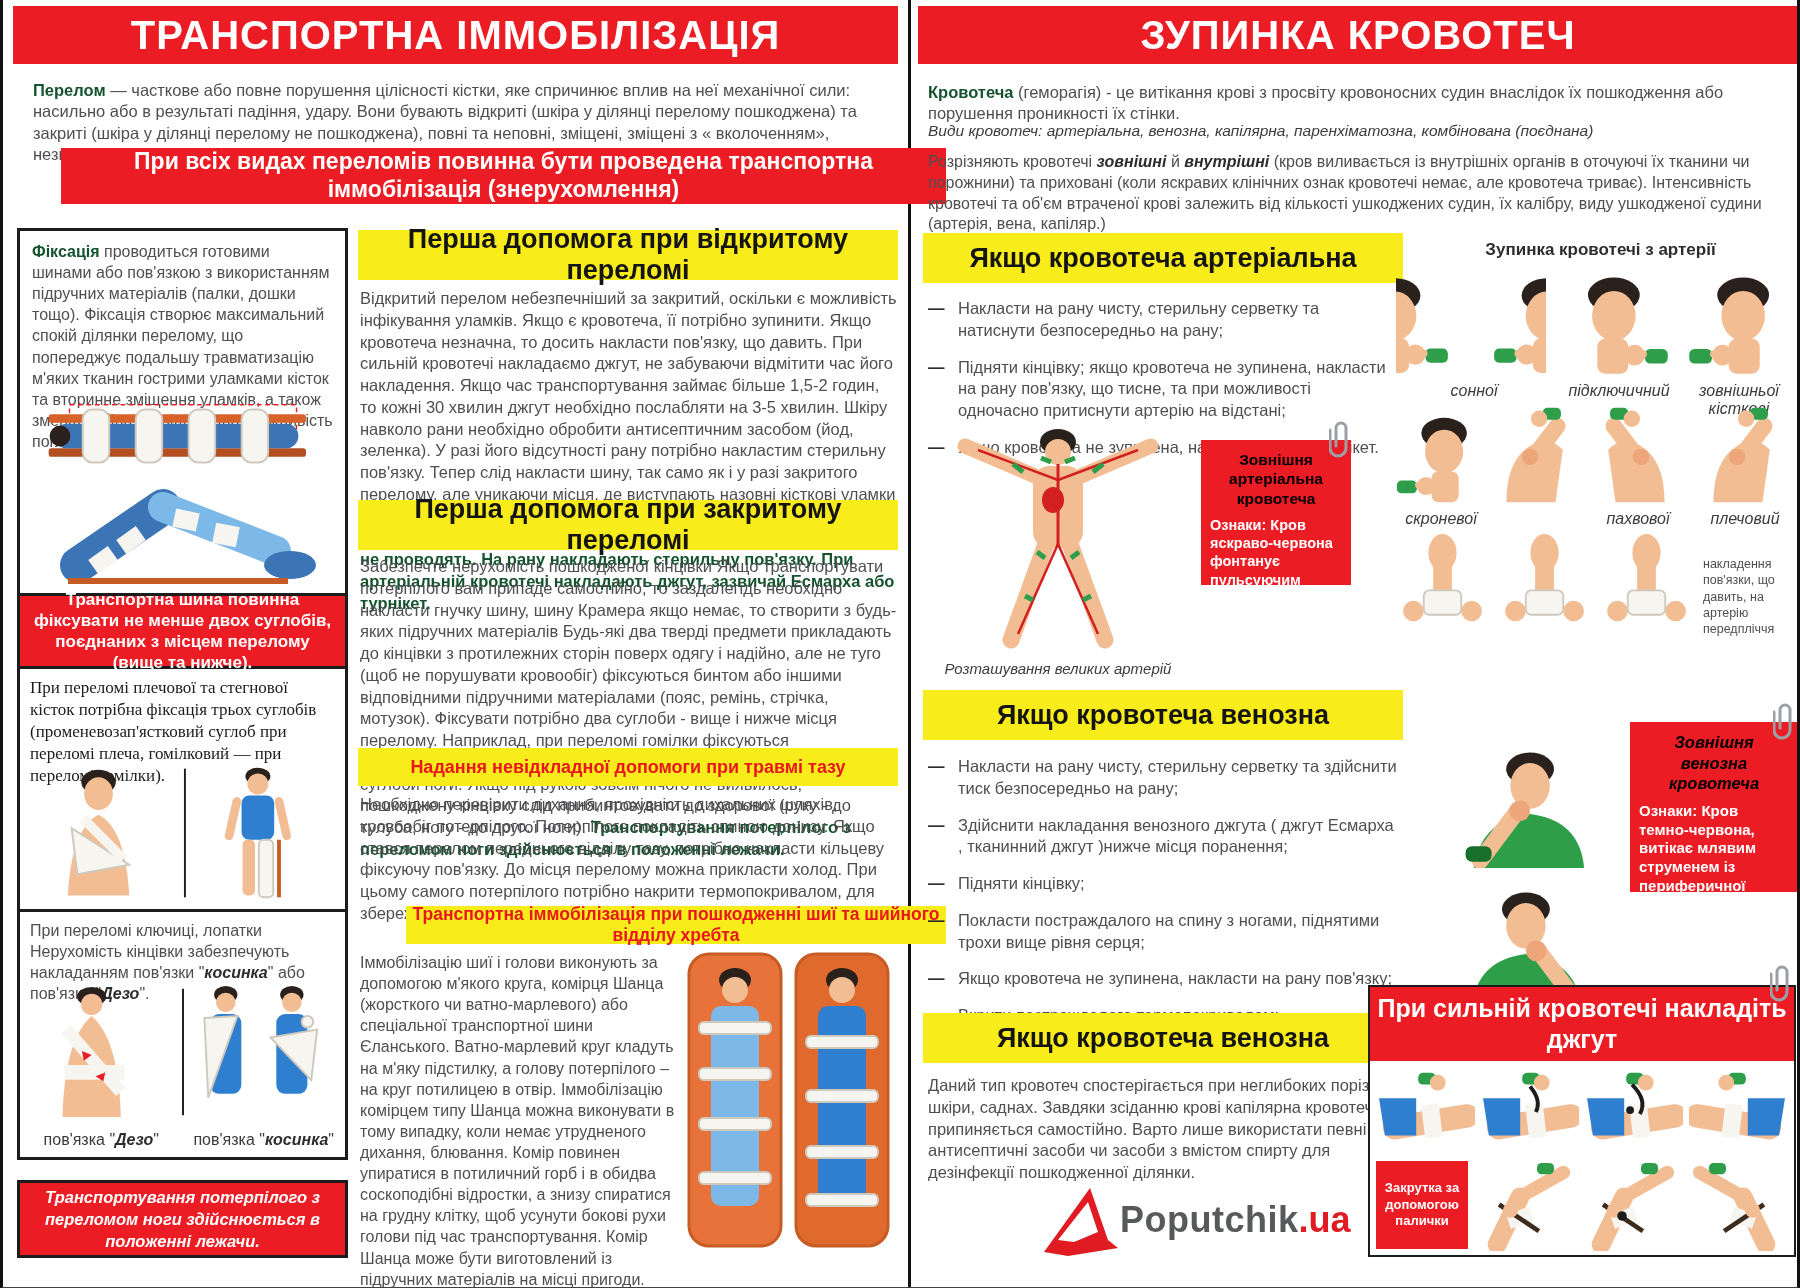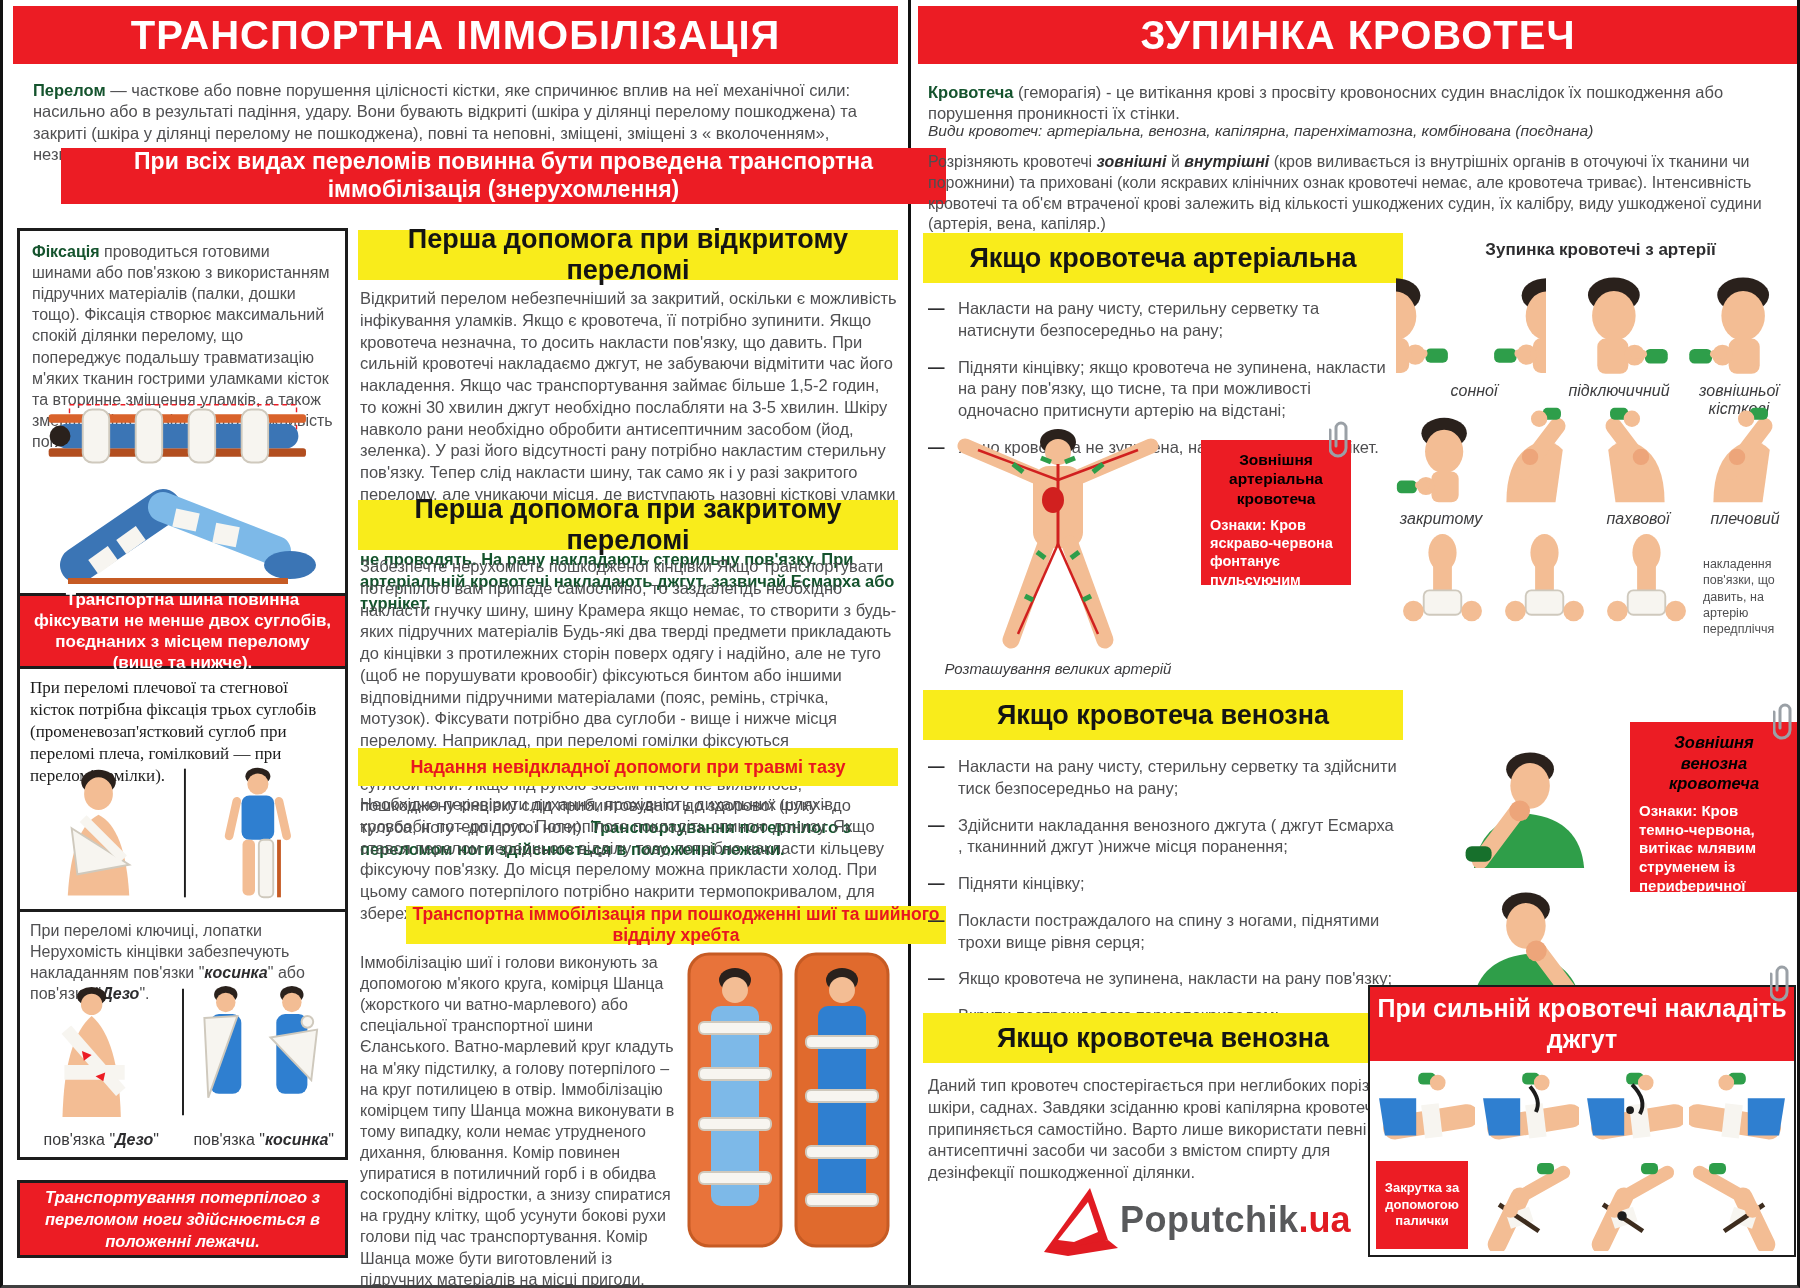--- a/index.html
+++ b/index.html
@@ -1,18 +1,18 @@
 <!DOCTYPE html>
 <html><head>
 <meta charset="utf-8">
 <style>
   html,body{margin:0;padding:0;background:#e9e9e9;}
   .poster{position:relative;width:1800px;height:1288px;background:#fff;
     font-family:"Liberation Sans",sans-serif;color:#4f4f51;overflow:hidden;
-    border-left:3px solid #111;border-right:3px solid #111;border-bottom:3px solid #404040;box-sizing:border-box;}
+    border-left:3px solid #111;border-right:3px solid #111;border-bottom:1px solid #404040;box-sizing:border-box;}
   .half-divider{position:absolute;left:905px;top:0;width:3px;height:1288px;background:#111;}
   .abs{position:absolute;box-sizing:border-box;}
   .redbar{background:#ec1c24;color:#fff;font-weight:bold;display:flex;align-items:center;justify-content:center;text-align:center;}
   .hdr{font-size:40px;letter-spacing:1px;}
   .yellowhdr{background:#f9ec1b;color:#141414;font-weight:bold;font-size:27px;display:flex;align-items:center;justify-content:center;text-align:center;}
   .yellowsub{background:#f9ec1b;color:#e8171f;font-weight:bold;font-size:18px;display:flex;align-items:center;justify-content:center;text-align:center;}
   .body-txt{font-size:16.5px;line-height:1.32;color:#4f4f51;}
   .body-txt b,.lead{color:#14532d;}
   .intro{font-size:16.5px;line-height:1.3;}
   .leftbox{border:3px solid #1c1c1c;display:flex;flex-direction:column;background:#fff;}
@@ -311,21 +311,21 @@
     </svg>
   <svg class="abs" style="left:1485px;top:406px;" width="95" height="100" viewBox="0 0 100 110">
       <use href="#s-pressarm"></use>
     </svg>
   <svg class="abs" style="left:1585px;top:406px;" width="95" height="100" viewBox="0 0 100 110">
       <use href="#s-pressarm" transform="translate(100,0) scale(-1,1)"></use>
     </svg>
   <svg class="abs" style="left:1692px;top:406px;" width="95" height="100" viewBox="0 0 100 110">
       <use href="#s-pressarm"></use>
     </svg>
-  <div class="abs gridcap" style="left:1388px;top:510px;width:100px;">закритому</div>
+  <div class="abs gridcap" style="left:1388px;top:510px;width:100px;">скроневої</div>
   <div class="abs gridcap" style="left:1585px;top:510px;width:100px;">пахвової</div>
   <div class="abs gridcap" style="left:1692px;top:510px;width:100px;">плечовий</div>
 
   <svg class="abs" style="left:1392px;top:534px;" width="95" height="108" viewBox="0 0 100 115">
       <use href="#s-hands"></use>
     </svg>
   <svg class="abs" style="left:1494px;top:534px;" width="95" height="108" viewBox="0 0 100 115">
       <use href="#s-hands"></use>
     </svg>
   <svg class="abs" style="left:1596px;top:534px;" width="95" height="108" viewBox="0 0 100 115">

